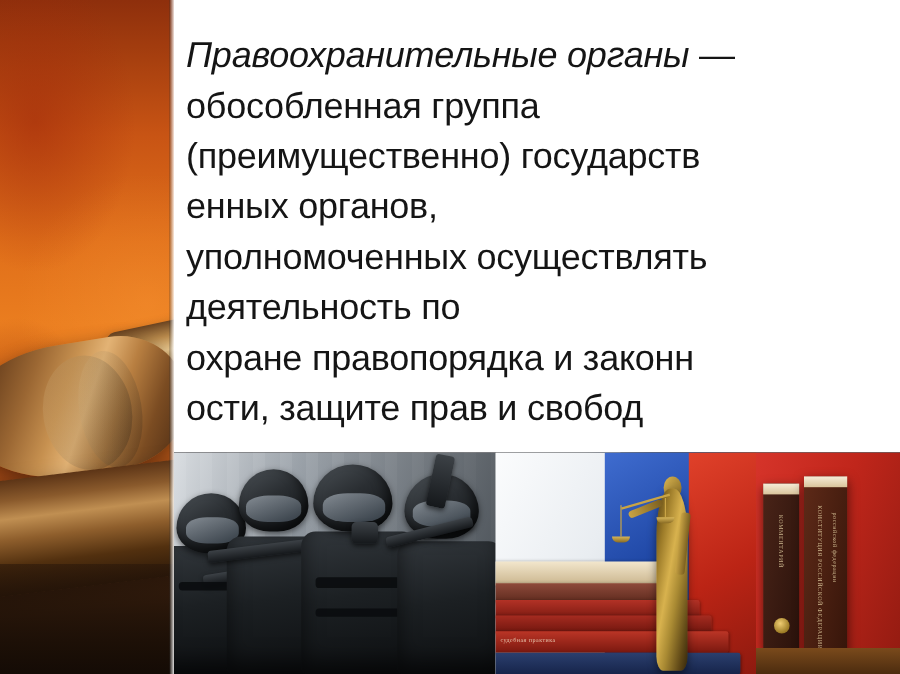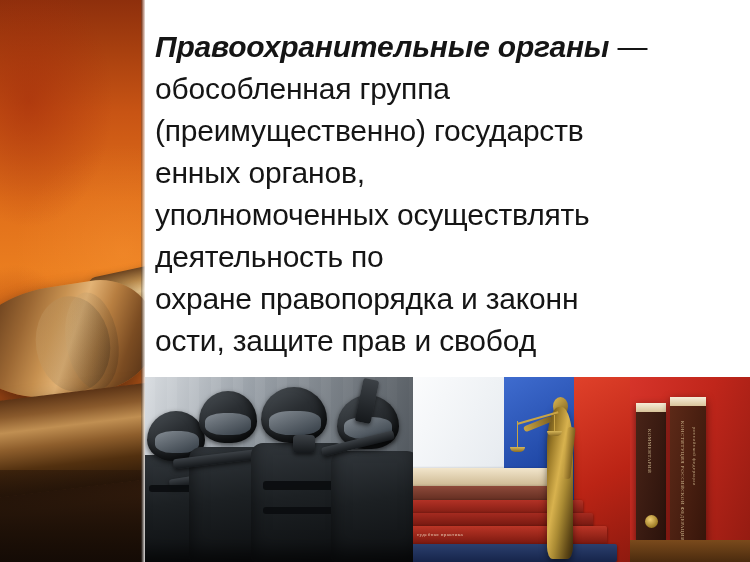--- a/index.html
+++ b/index.html
@@ -133,21 +133,21 @@
     width: 600px;
     margin: 0;
     font-size: 30px;
     line-height: 42px;
     color: #151515;
     letter-spacing: -0.2px;
     white-space: pre-line;
     font-weight: 400;
   }
   .body-text .term {
-    font-weight: bold;
+    font-weight: normal;
     font-style: italic;
   }
 
   
   .collage {
     position: absolute;
     left: 145px;
     top: 377px;
     width: 605px;
     height: 185px;

